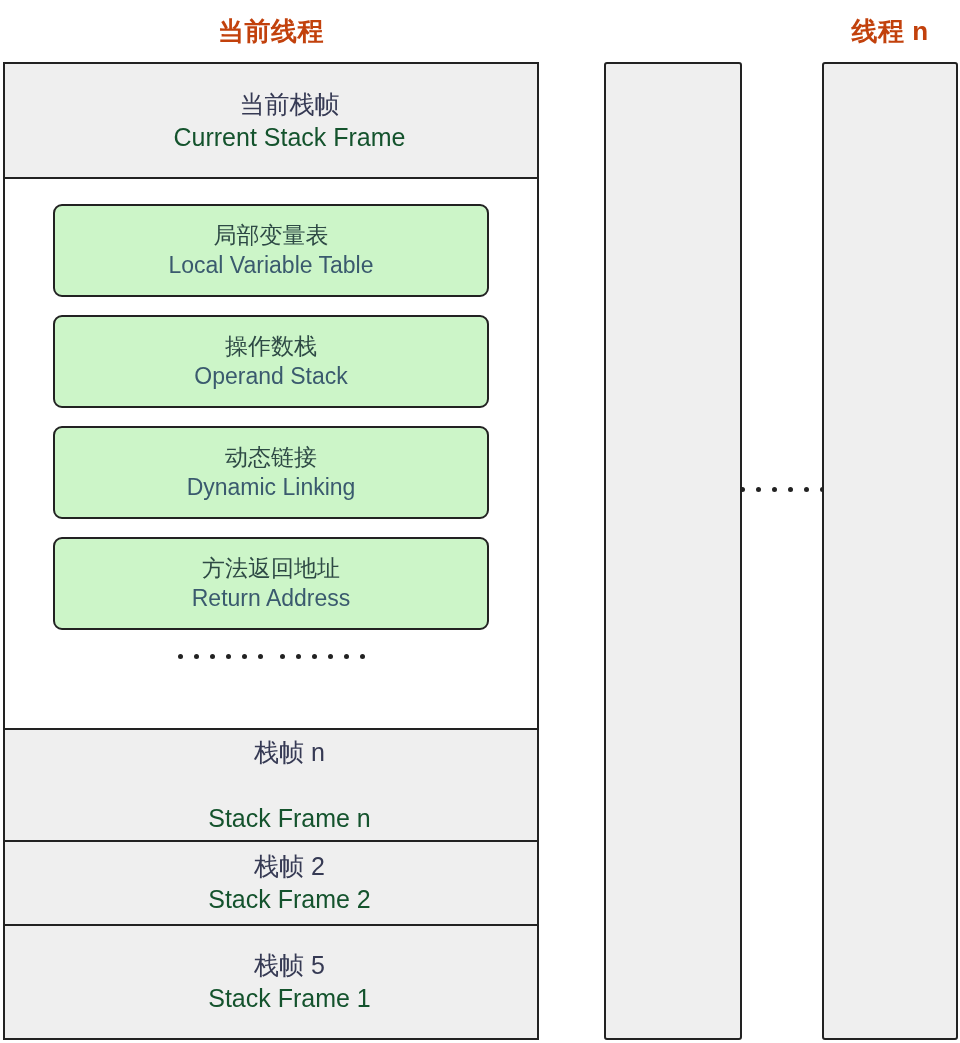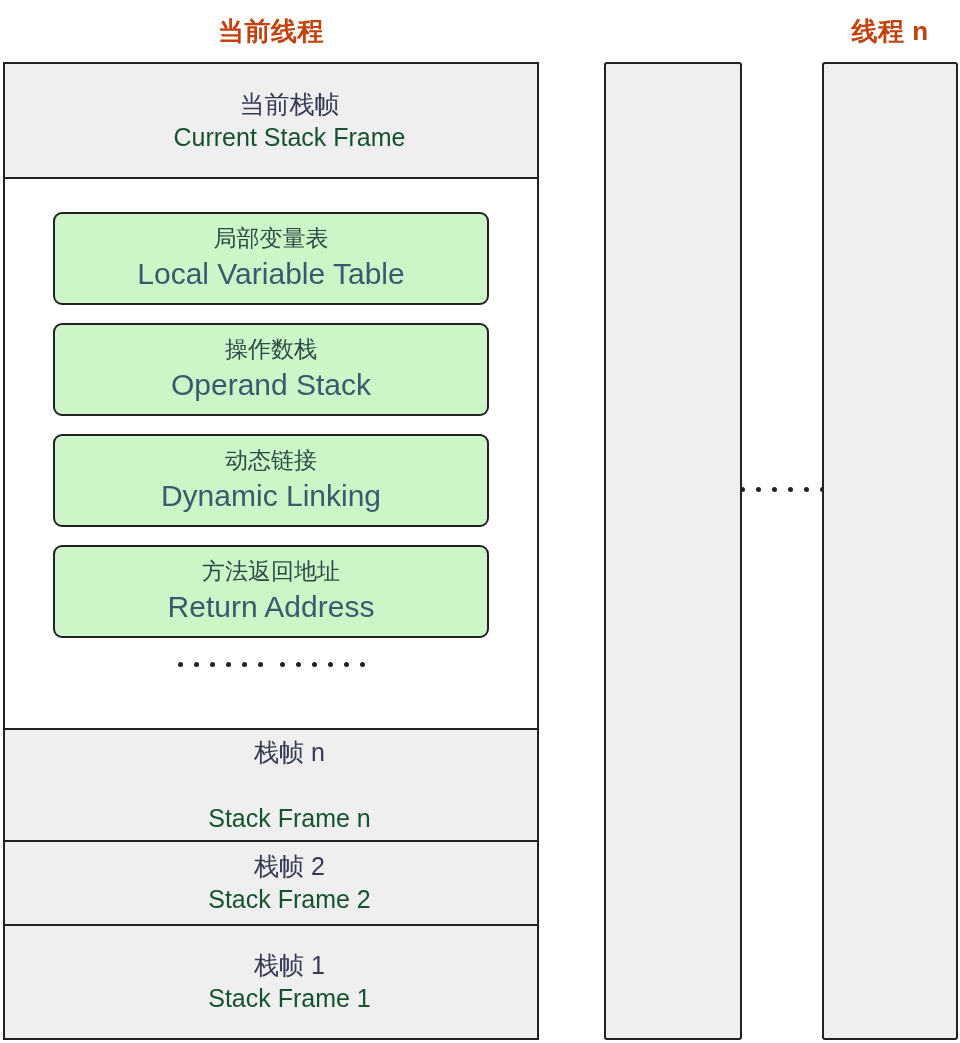--- a/index.html
+++ b/index.html
@@ -83,21 +83,21 @@
 
   
   .detail-section {
     flex: 1 1 auto;
     background: #ffffff;
     border-bottom: 2px solid #222222;
     display: flex;
     flex-direction: column;
     align-items: center;
     justify-content: flex-start;
-    padding-top: 33px;
+    padding-top: 25px;
     box-sizing: border-box;
   }
 
   .detail-box {
     width: 436px;
     height: 93px;
     box-sizing: border-box;
     background: #ccf5c8;
     border: 2px solid #222222;
     border-radius: 9px;
@@ -107,21 +107,21 @@
     align-items: center;
     justify-content: center;
   }
   .detail-box .cn {
     font-size: 23px;
     line-height: 1.3;
     color: #2e4a45;
     white-space: nowrap;
   }
   .detail-box .en {
-    font-size: 30px;
+    font-size: 23px;
     line-height: 1.3;
     color: #3a5a6e;
     white-space: nowrap;
   }
 
   
   .dots-pair {
     display: flex;
     align-items: center;
     justify-content: center;
@@ -234,21 +234,21 @@
       <span class="cn">栈帧 n</span>
       <span class="en">Stack Frame n</span>
     </div>
 
     <div class="frame-row" id="row-2">
       <span class="cn">栈帧 2</span>
       <span class="en">Stack Frame 2</span>
     </div>
 
     <div class="frame-row last" id="row-1">
-      <span class="cn">栈帧 1</span>
+      <span class="cn">栈帧 5</span>
       <span class="en">Stack Frame 1</span>
     </div>
 
   </div>
 
   <div class="thread-column" id="col-t2"></div>
 
   <div id="between-dots">
     <span class="dots">
       <i></i>

